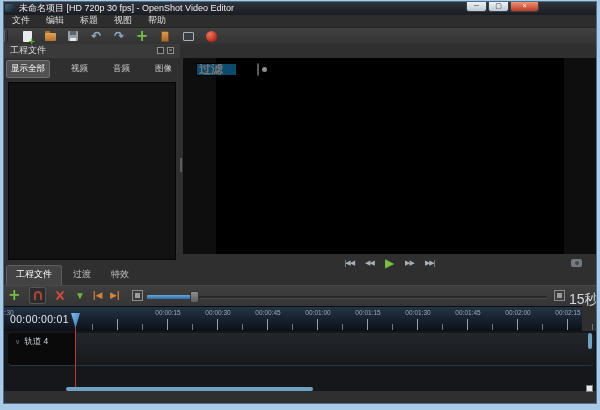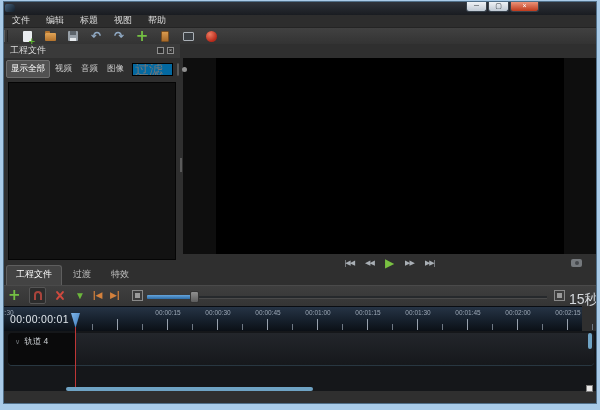--- a/index.html
+++ b/index.html
@@ -37,24 +37,24 @@
   .ic-full { width: 11px; height: 9px; border: 1px solid #aab0b6; background: #3a3e42; border-radius: 1px; }
   .ic-export { width: 11px; height: 11px; border-radius: 50%; background: radial-gradient(circle at 35% 30%, #ef7a60, #b6291a 70%); }
 
   
   .panel-h { position: absolute; height: 15px; background: #3a3a3a; color: #ddd; font-size: 9px; display: flex; align-items: center; padding: 0 6px; z-index: 4; }
   .panel-h .ph-icons { margin-left: auto; display: flex; gap: 3px; }
   .ph-ic { width: 7px; height: 7px; border: 1px solid #8f8f8f; background: #2f2f2f; font-size: 6px; line-height: 5px; text-align: center; color: #bbb; }
   .left-panel-h { left: 4px; top: 43px; width: 176px; }
   .preview-panel-h { left: 183px; top: 43px; width: 413px; }
 
-  .filter-tabs { position: absolute; left: 6px; top: 59px; width: 172px; height: 20px; display: flex; align-items: center; gap: 1px; z-index: 4; }
+  .filter-tabs { position: absolute; left: 6px; top: 59px; width: 172px; height: 20px; display: flex; align-items: center; gap: 17px; z-index: 4; }
   .ftab { font-size: 8.5px; color: #c9c9c9; padding: 2px 4px; white-space: nowrap; }
   .ftab.active { background: #515151; border: 1px solid #6e6e6e; border-radius: 2px; color: #fff; }
-  .filter-input { width: 41px; height: 13px; margin-left: 3px; background: #0369a1; border: 1px solid #000; color: #bbb; font-size: 14px; padding: 0 2px; }
+  .filter-input { width: 41px; height: 13px; margin-left: 3px; background: #0c4a6e; border: 1px solid #000; color: #bbb; font-size: 12px; padding: 0 2px; font-weight: bold; }
   .filter-input::placeholder { color: #777; }
   .clear-btn { width: 14px; height: 13px; margin-left: 3px; background: #3e3e3e; border: 1px solid #5a5a5a; border-radius: 2px; position: relative; }
   .clear-btn::after { content: ""; position: absolute; left: 4px; top: 3.5px; width: 5px; height: 5px; border-radius: 50%; background: #8f8f8f; }
 
   .file-list { position: absolute; left: 8px; top: 82px; width: 168px; height: 178px; background: #121212; border: 1px solid #050505; z-index: 3; }
 
   .preview-body { position: absolute; left: 183px; top: 58px; width: 413px; height: 196px; background: #0e0e0e; z-index: 3; }
   .video-frame { position: absolute; left: 33px; top: 0; width: 348px; height: 196px; background: #000; }
 
   .transport { position: absolute; left: 183px; top: 255px; width: 413px; height: 16px; display: flex; align-items: center; justify-content: center; gap: 11px; z-index: 4; }
@@ -124,20 +124,21 @@
   .resize-handle { position: absolute; left: 586px; top: 385px; width: 7px; height: 7px; background: #e8e8e8; border: 1px solid #7f7f7f; z-index: 9; }
   .bottom-strip { position: absolute; left: 1px; top: 391px; width: 598px; height: 14px; background: #2f2f2f; z-index: 3; }
 </style>
 </head>
 <body>
 
 <div class="window">
 
   <div class="titlebar">
     <div class="app-logo"></div>
+    <div class="title-text">未命名项目 [HD 720p 30 fps] - OpenShot Video Editor</div>
     <div class="win-controls">
       <div class="winbtn">─</div>
       <div class="winbtn">▢</div>
       <div class="winbtn close">×</div>
     </div>
   </div>
 
   <div class="menubar">
     <div class="menu-item">文件</div>
     <div class="menu-item">编辑</div>

